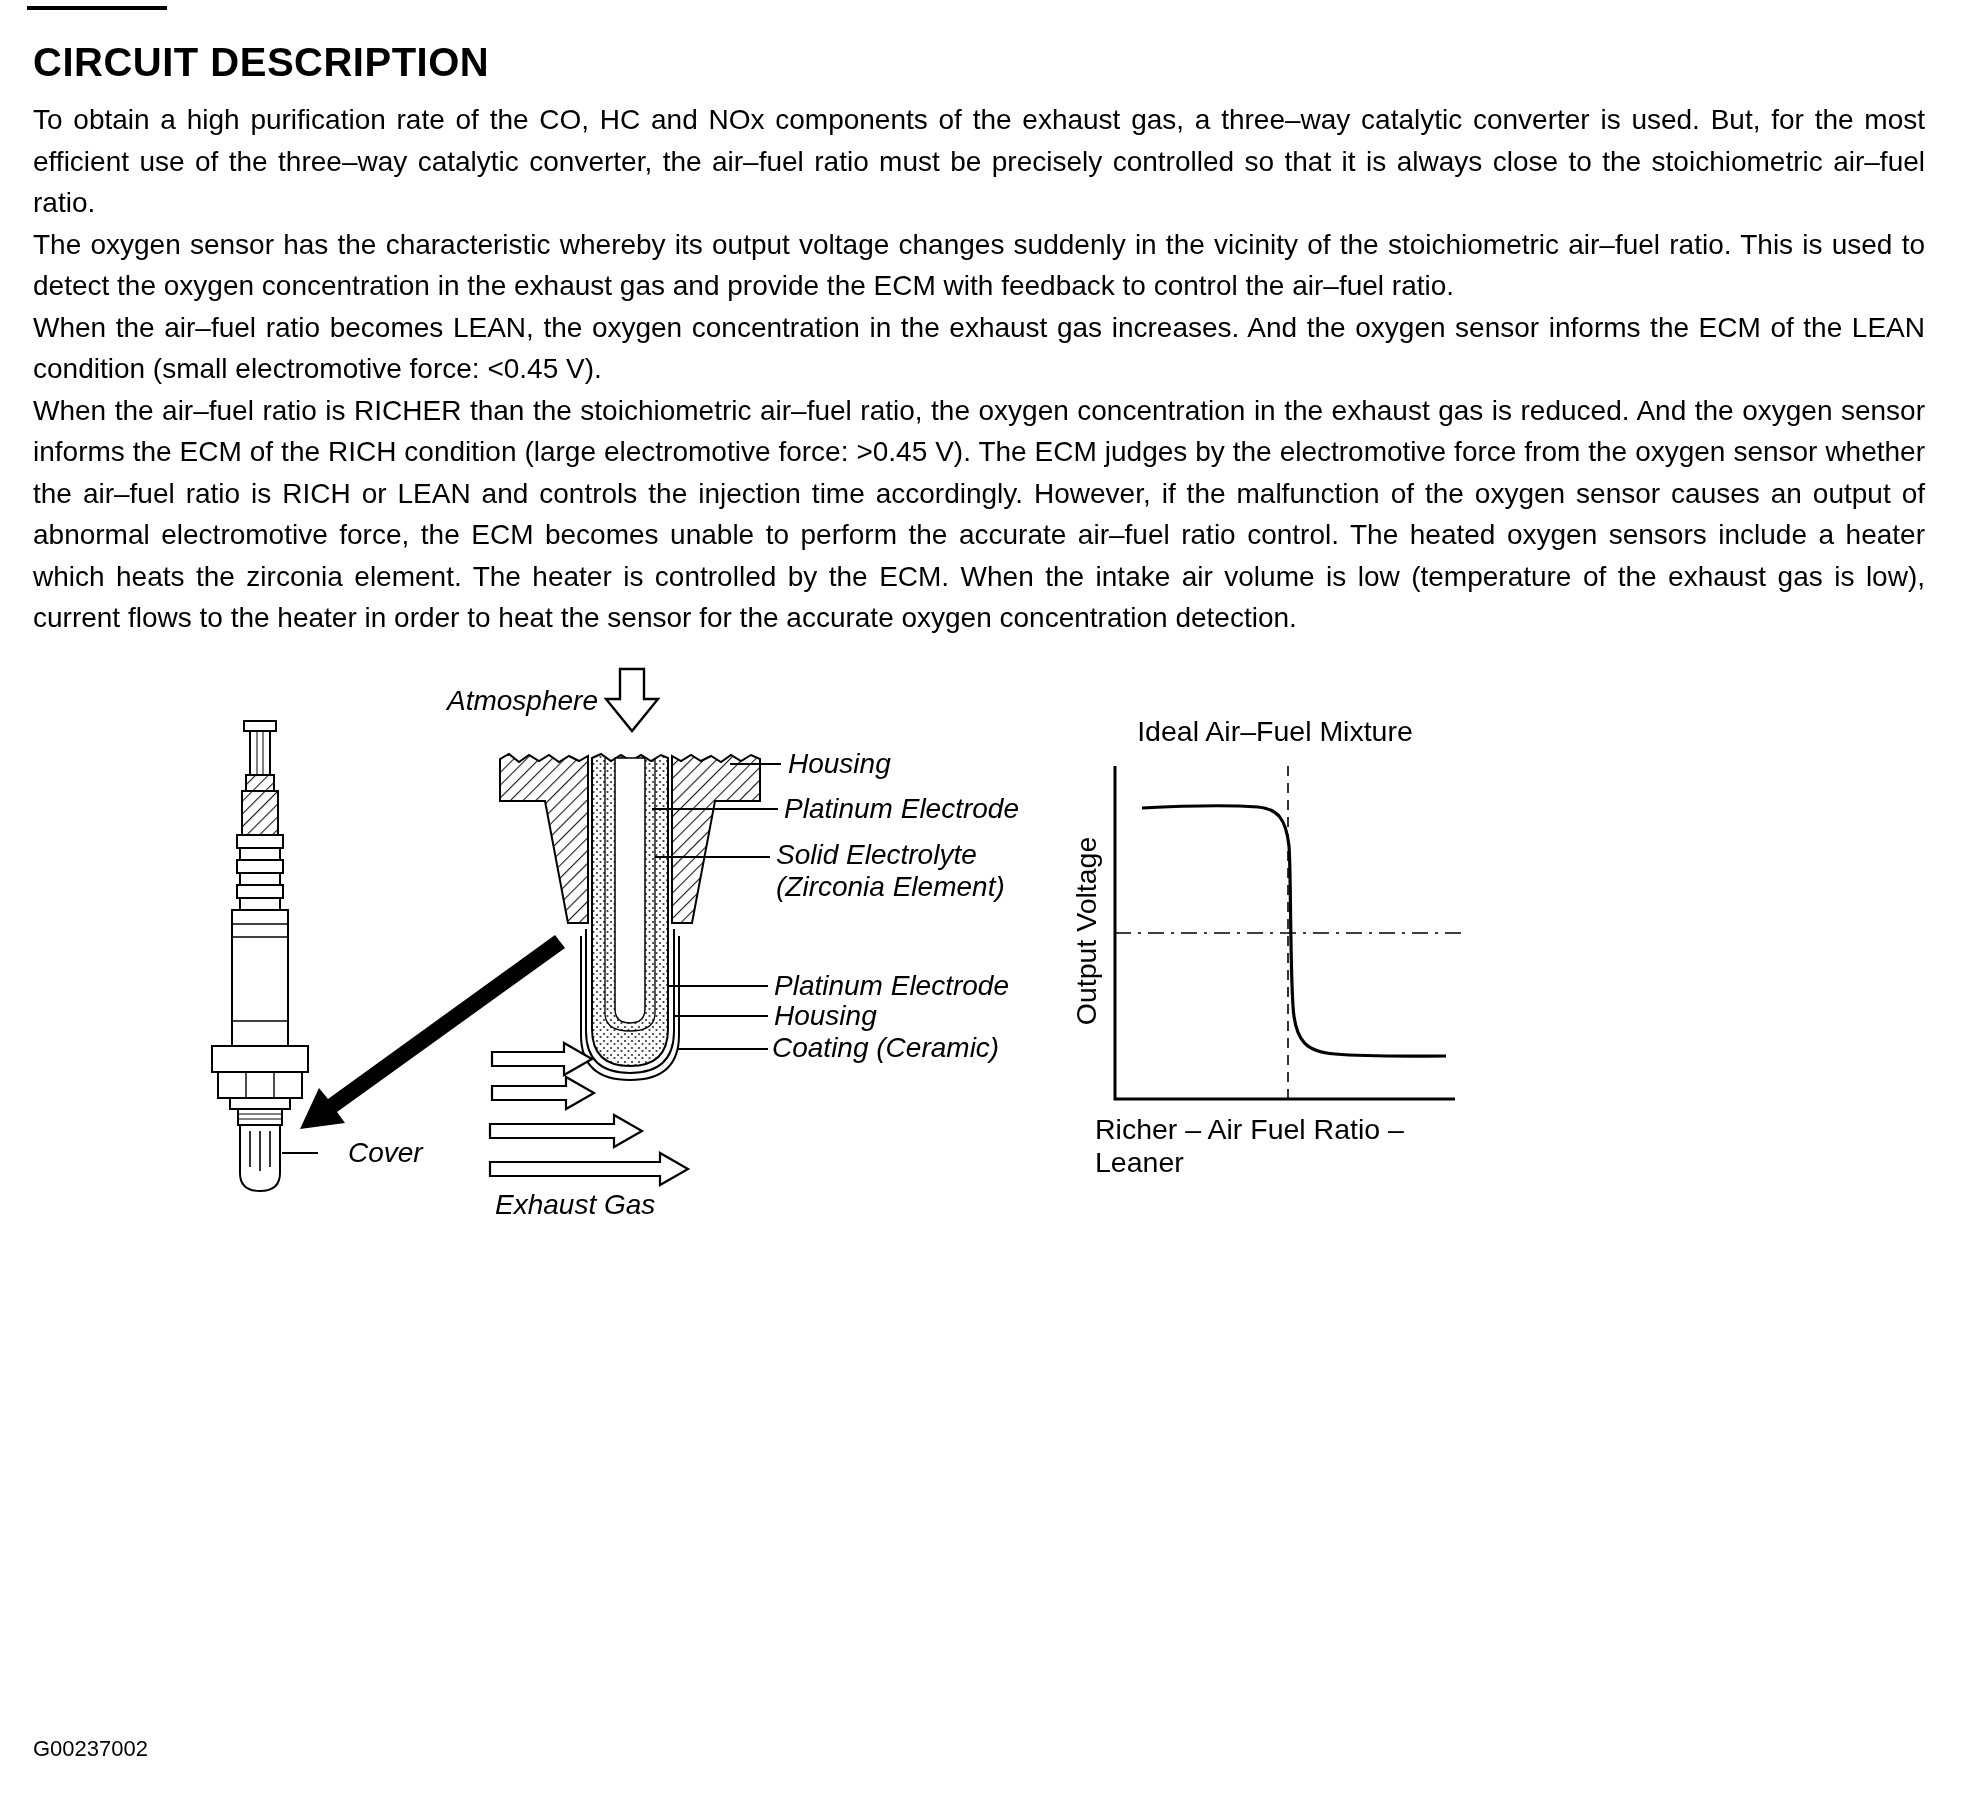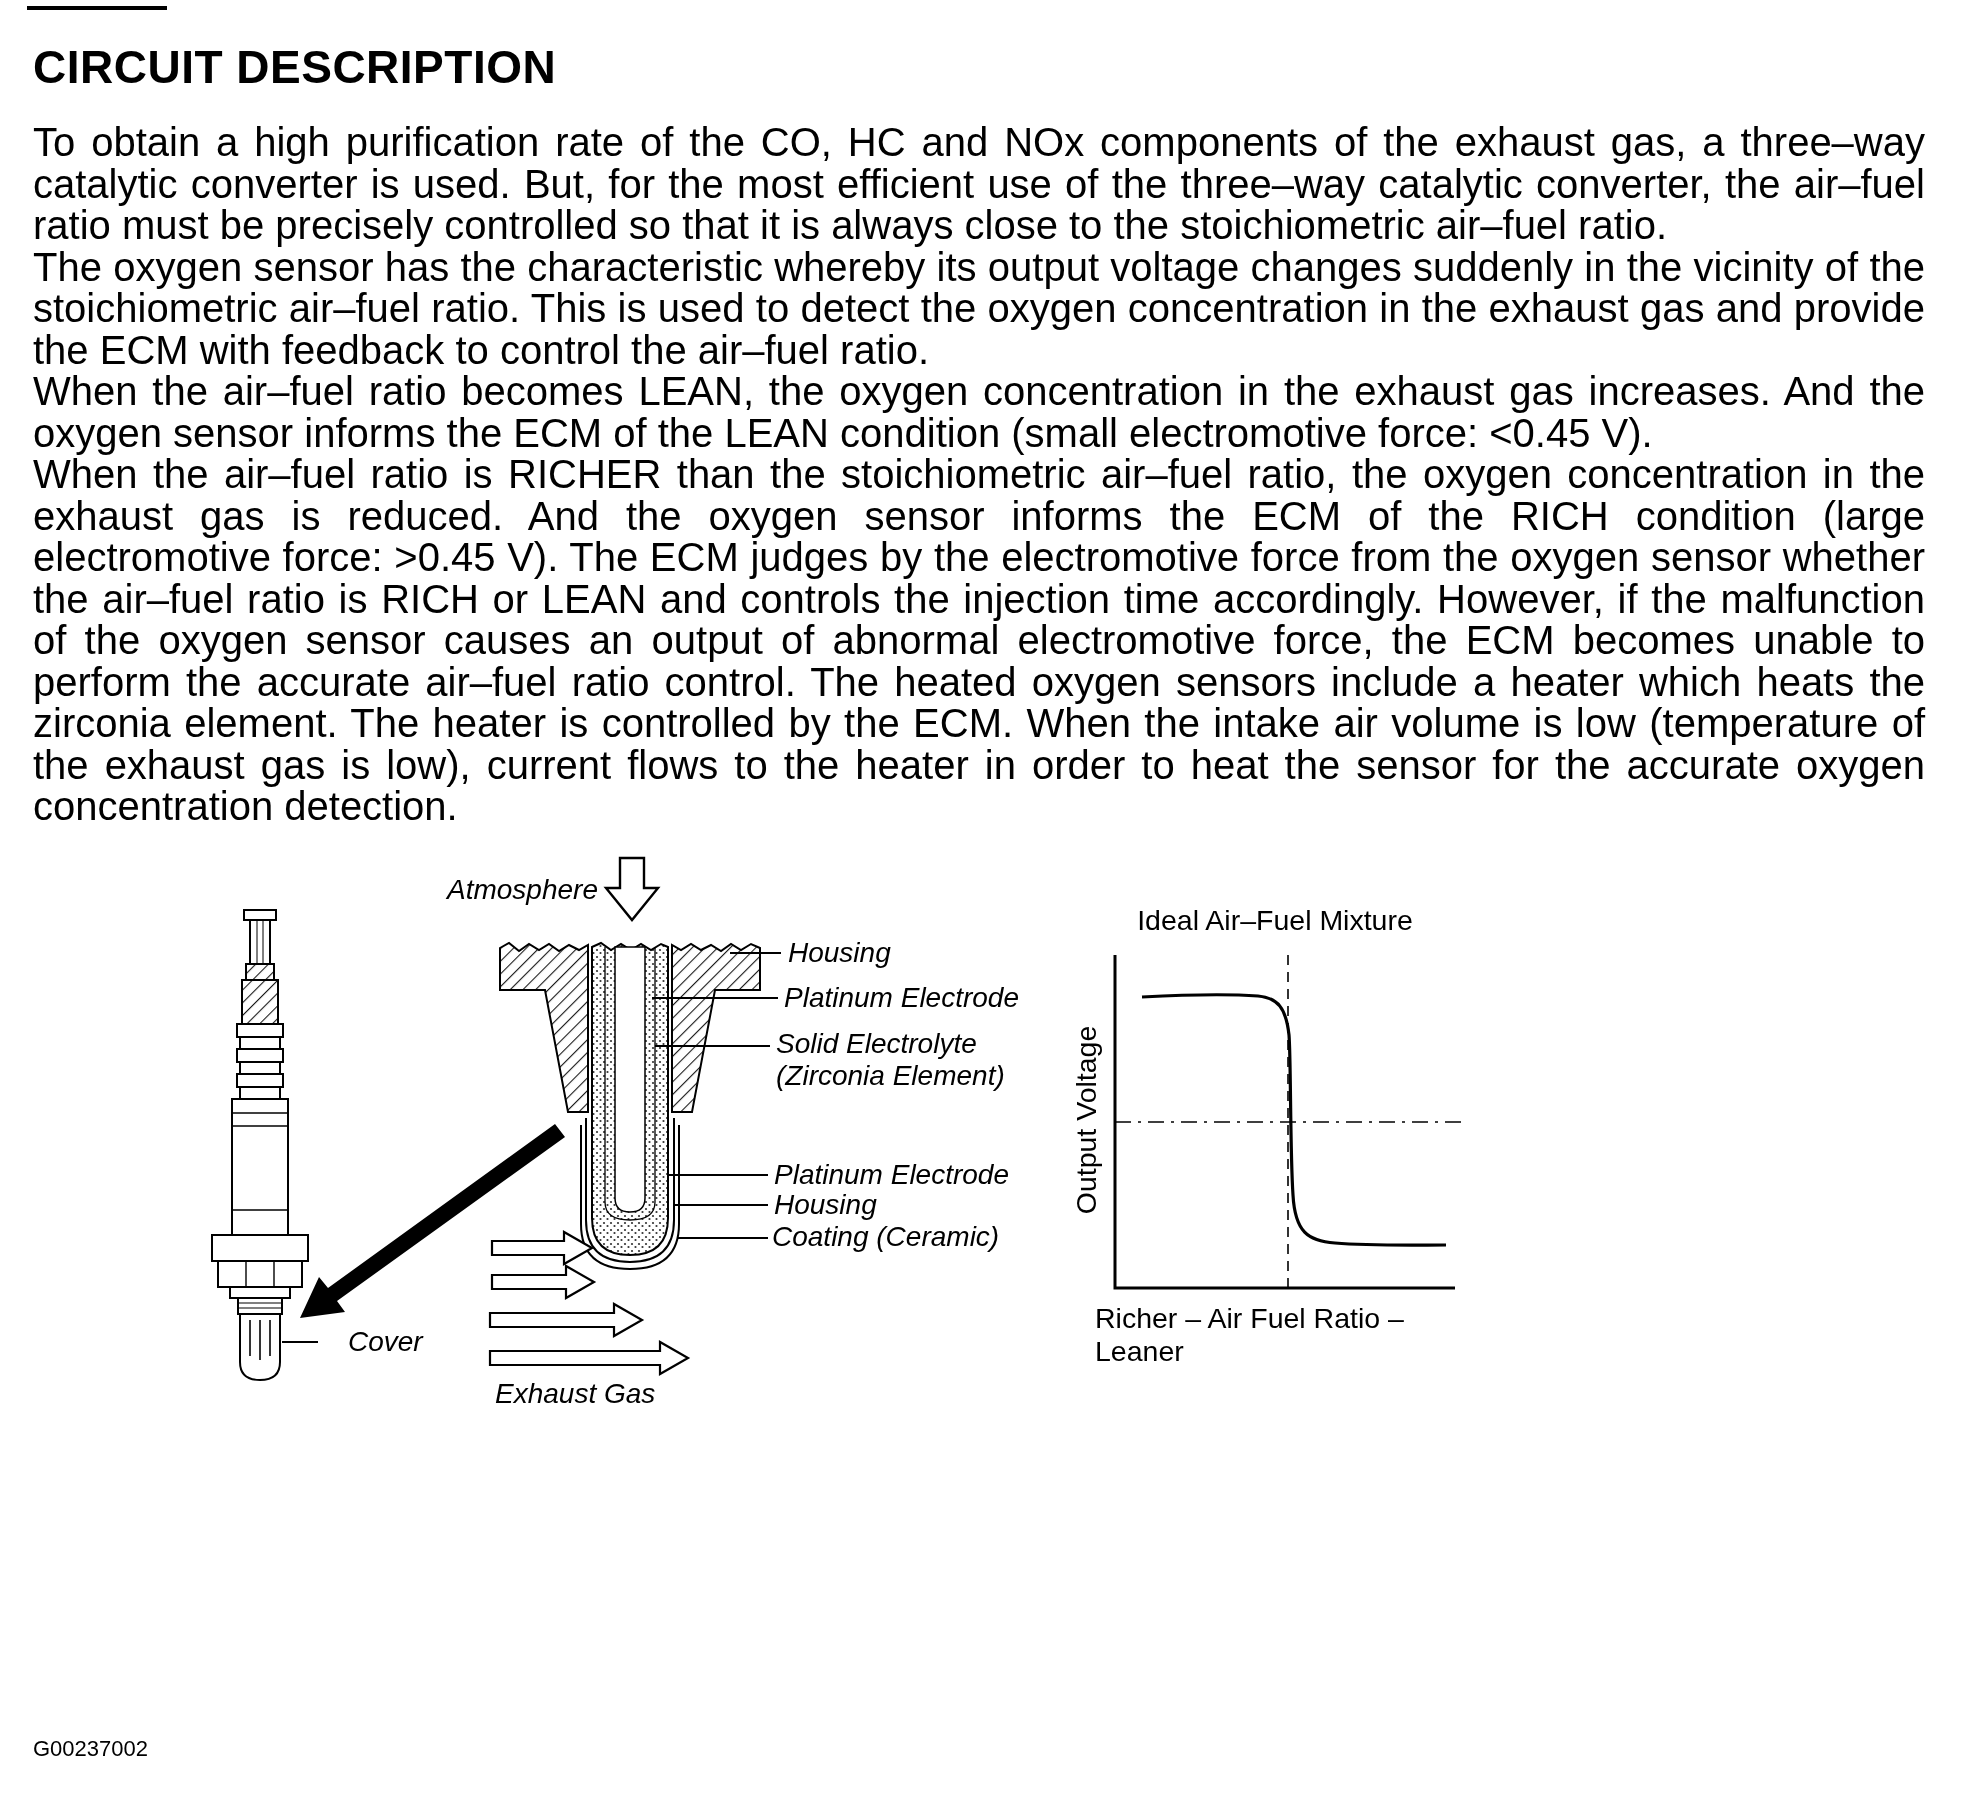--- a/index.html
+++ b/index.html
@@ -3,23 +3,23 @@
 <meta charset="utf-8">
 <style>
   * { margin:0; padding:0; box-sizing:border-box; }
   html, body { background:#ffffff; }
   body {
     width:1961px; height:1815px; position:relative; overflow:hidden;
     font-family:"Liberation Sans", sans-serif; color:#000;
   }
   .topline { position:absolute; left:27px; top:6px; width:140px; height:4px; background:#000; }
   .content { padding:40px 36px 0 33px; }
-  h1.doc-title { font-size:46px; font-weight:bold; margin-bottom:28px; letter-spacing:0.5px; }
+  h1.doc-title { font-size:40px; font-weight:bold; margin-bottom:14px; letter-spacing:0.5px; }
   .body-p {
-    font-size:40px; line-height:41.5px; text-align:justify;
+    font-size:28px; line-height:41.5px; text-align:justify;
   }
   .figure { position:relative; width:1961px; height:600px; margin-top:22px; }
   .figure svg.diagram { position:absolute; left:0; top:0; }
   .fig-label {
     position:absolute; font-size:28px; line-height:32px; white-space:nowrap; color:#000;font-style:italic;
   }
   .graph-title { position:absolute; left:1090px; top:54px; width:370px; text-align:center; font-size:28.5px; }
   .graph-xlabel { position:absolute; left:1095px; top:452px; width:390px; text-align:left; font-size:28.5px; }
   .graph-ylabel {
     position:absolute; left:1086px; top:270px; font-size:28.5px; white-space:nowrap;

